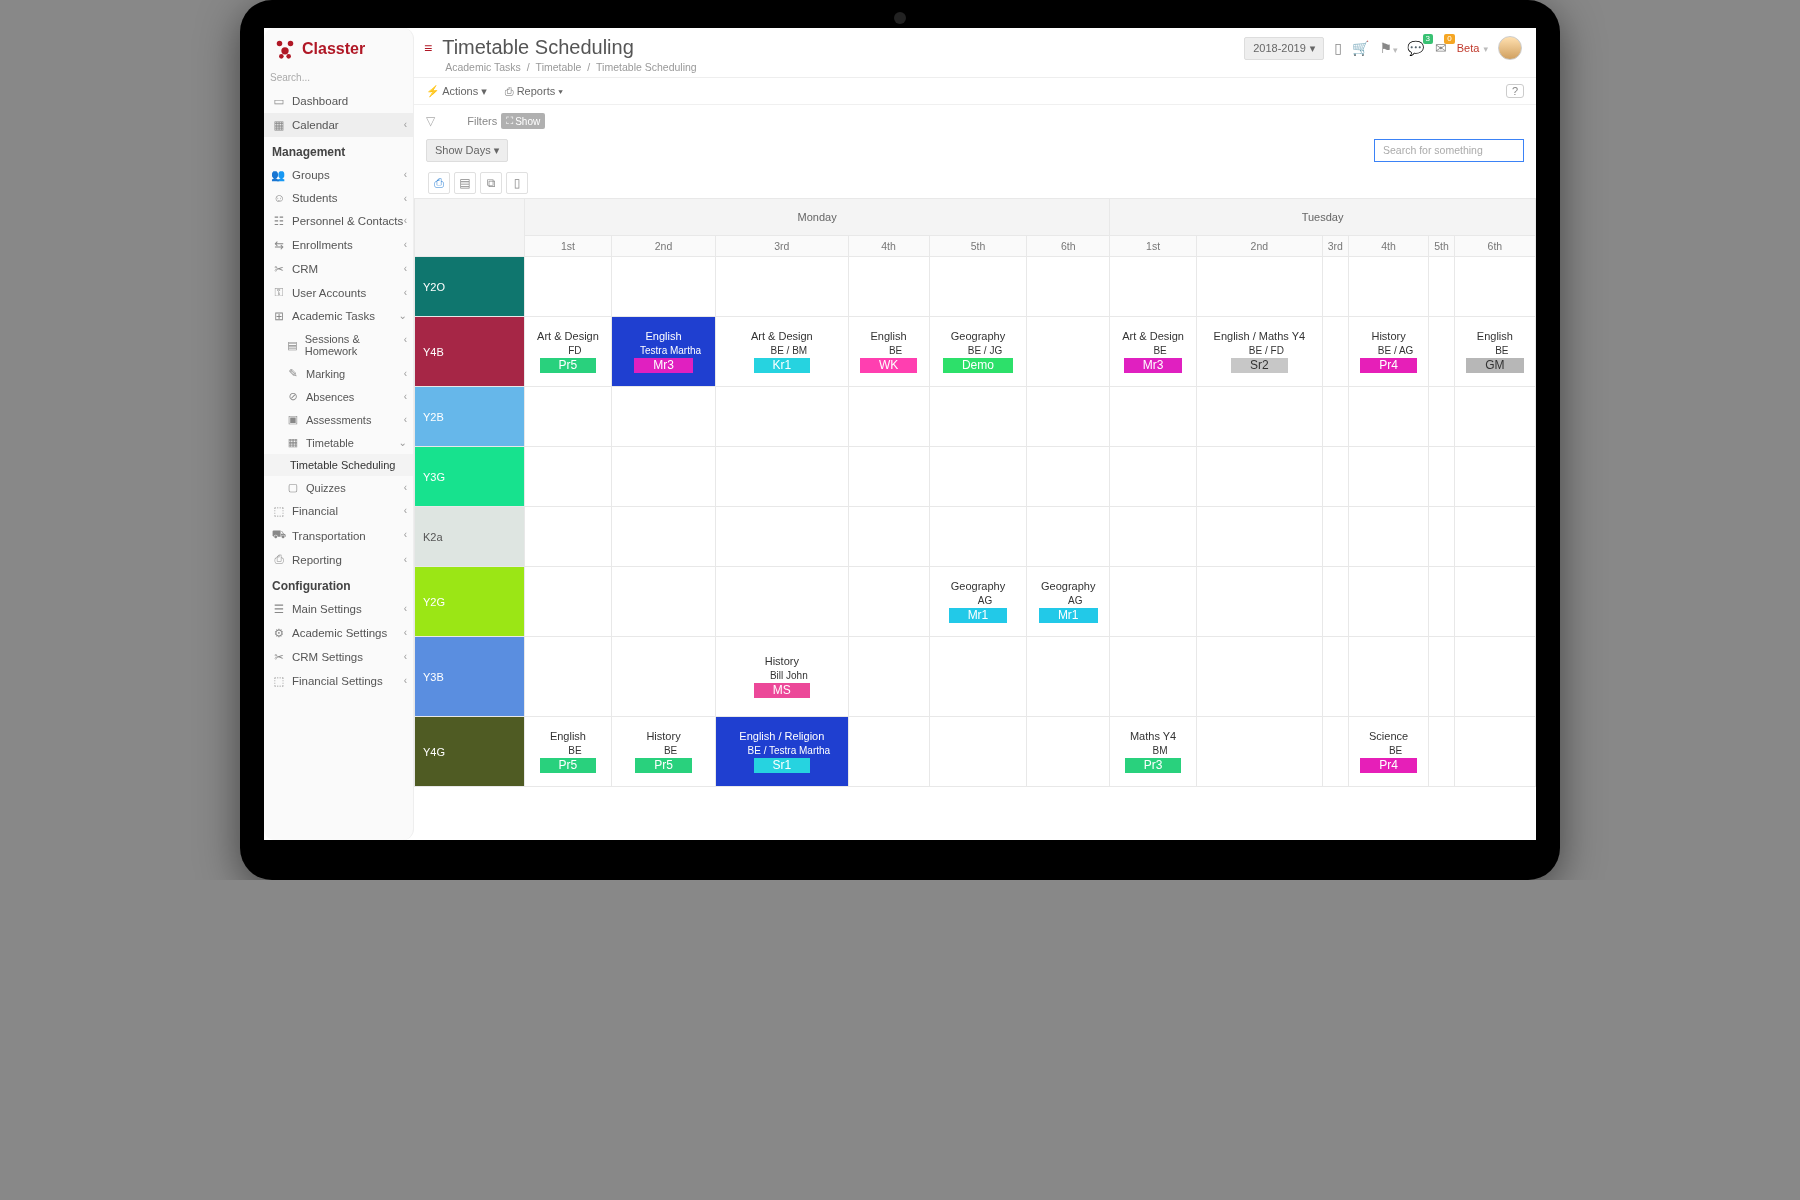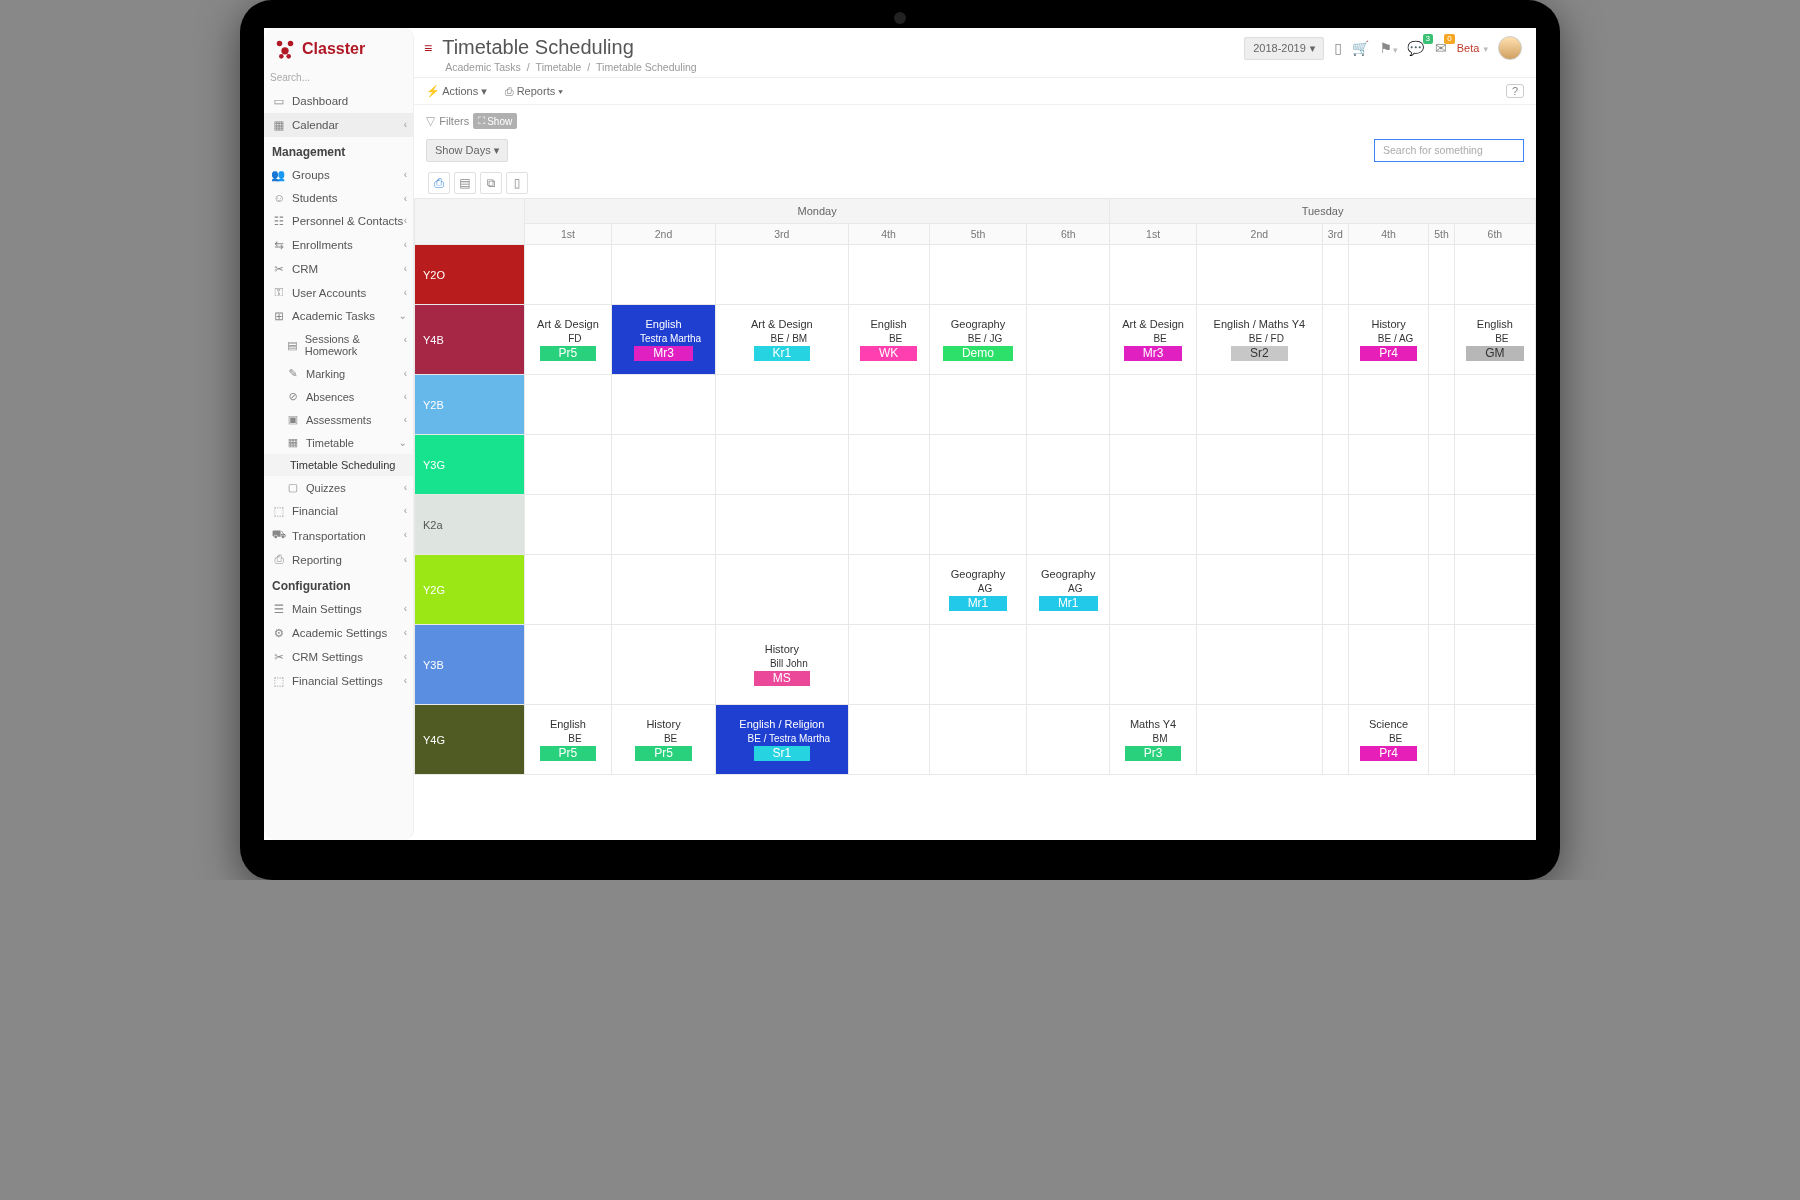--- a/index.html
+++ b/index.html
@@ -29,32 +29,32 @@
 .top-right{display:flex;align-items:center;gap:10px;}
 .year-pill{background:#eee;border:1px solid #ddd;border-radius:2px;padding:4px 8px;font-size:11px;color:#666;display:flex;gap:4px;align-items:center;}
 .top-ico{color:#888;font-size:14px;position:relative;}
 .top-ico .caret{font-size:9px;color:#bbb;margin-left:1px;}
 .badge{position:absolute;top:-6px;right:-8px;font-size:8px;color:#fff;padding:1px 3px;border-radius:2px;line-height:1;}
 .avatar{width:24px;height:24px;border-radius:50%;background:linear-gradient(#ffe0b0,#d0a060);border:1px solid #ccc;}
 .sub-toolbar{display:flex;align-items:center;justify-content:space-between;padding:6px 12px;border-bottom:1px solid #f0f0f0;}
 .sub-toolbar .left{display:flex;gap:18px;color:#666;font-size:11px;}
 .help-dot{border:1px solid #ccc;border-radius:3px;padding:0 5px;color:#888;font-size:11px;}
 .filters-row{padding:8px 12px 4px 12px;display:flex;align-items:center;gap:4px;}
-.filters-label{color:#888;font-size:11px;}
+.filters-label{color:#888;font-size:11px;margin-left:28px;}
 .show-tag{background:#b0b0b0;color:#fff;font-size:10px;padding:2px 5px;border-radius:2px;display:flex;gap:2px;align-items:center;}
 .showdays-row{padding:6px 12px 4px 12px;display:flex;justify-content:space-between;}
 .showdays{background:#eee;border:1px solid #ddd;padding:4px 8px;font-size:11px;color:#666;border-radius:2px;}
 .search-something{border:1px solid #3b82f6;padding:4px 8px;font-size:10.5px;color:#aaa;width:150px;text-align:left;}
 .exp-row{display:flex;gap:4px;padding:6px 12px 4px 14px;}
 .exp-btn{border:1px solid #e0e0e0;border-radius:2px;width:22px;height:22px;display:flex;align-items:center;justify-content:center;font-size:12px;color:#888;}
 .exp-btn.blue{color:#2a7fd4;}
 .timetable{flex:1;overflow:auto;}
 table{border-collapse:collapse;width:100%;font-size:10.5px;}
 th,td{border:1px solid #e8e8e8;text-align:center;vertical-align:middle;}
-thead th{background:#f4f4f4;color:#666;font-weight:400;padding:6px 2px;font-size:11px;}
+thead th{background:#f4f4f4;color:#666;font-weight:400;padding:12px 2px;font-size:11px;}
 .period-th{background:#fafafa;padding:4px 2px;font-size:10.5px;color:#777;}
 .rowlabel{color:#fff;font-weight:400;font-size:11px;padding:0 8px;text-align:left;width:110px;}
 .cell{padding:4px 2px;height:60px;}
 .lesson{display:flex;flex-direction:column;gap:1px;align-items:center;line-height:1.25;}
 .lesson .subj{font-size:11px;color:#333;}
 .lesson .teacher{font-size:10px;color:#333;padding-left:14px;}
 .lesson.inv .subj,.lesson.inv .teacher{color:#fff;}
 .room{font-size:12px;padding:0 19px;color:#fff;display:inline-block;border-radius:0;}
 .lesson.full{background:#1f3fd0;height:100%;padding:6px 2px;justify-content:center;}
 td.fullcell{padding:0;}
@@ -269,21 +269,21 @@
                 <th class="period-th">1st</th>
                 <th class="period-th">2nd</th>
                 <th class="period-th">3rd</th>
                 <th class="period-th">4th</th>
                 <th class="period-th">5th</th>
                 <th class="period-th">6th</th>
               </tr>
             </thead>
       <tbody id="tbody">
               <tr style="height:26px">
-                <td class="rowlabel" style="background:#b91c1c;margin-left:24px;">Y2O</td>
+                <td class="rowlabel" style="background:#0f766e;margin-left:24px;">Y2O</td>
                 <td class="cell"></td>
                 <td class="cell"></td>
                 <td class="cell"></td>
                 <td class="cell"></td>
                 <td class="cell"></td>
                 <td class="cell"></td>
                 <td class="cell"></td>
                 <td class="cell"></td>
                 <td class="cell"></td>
                 <td class="cell"></td>

